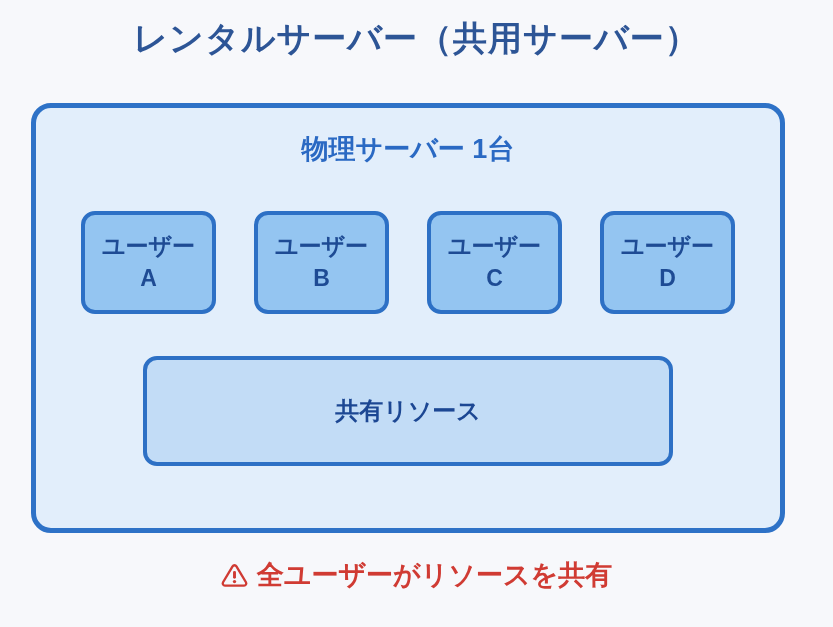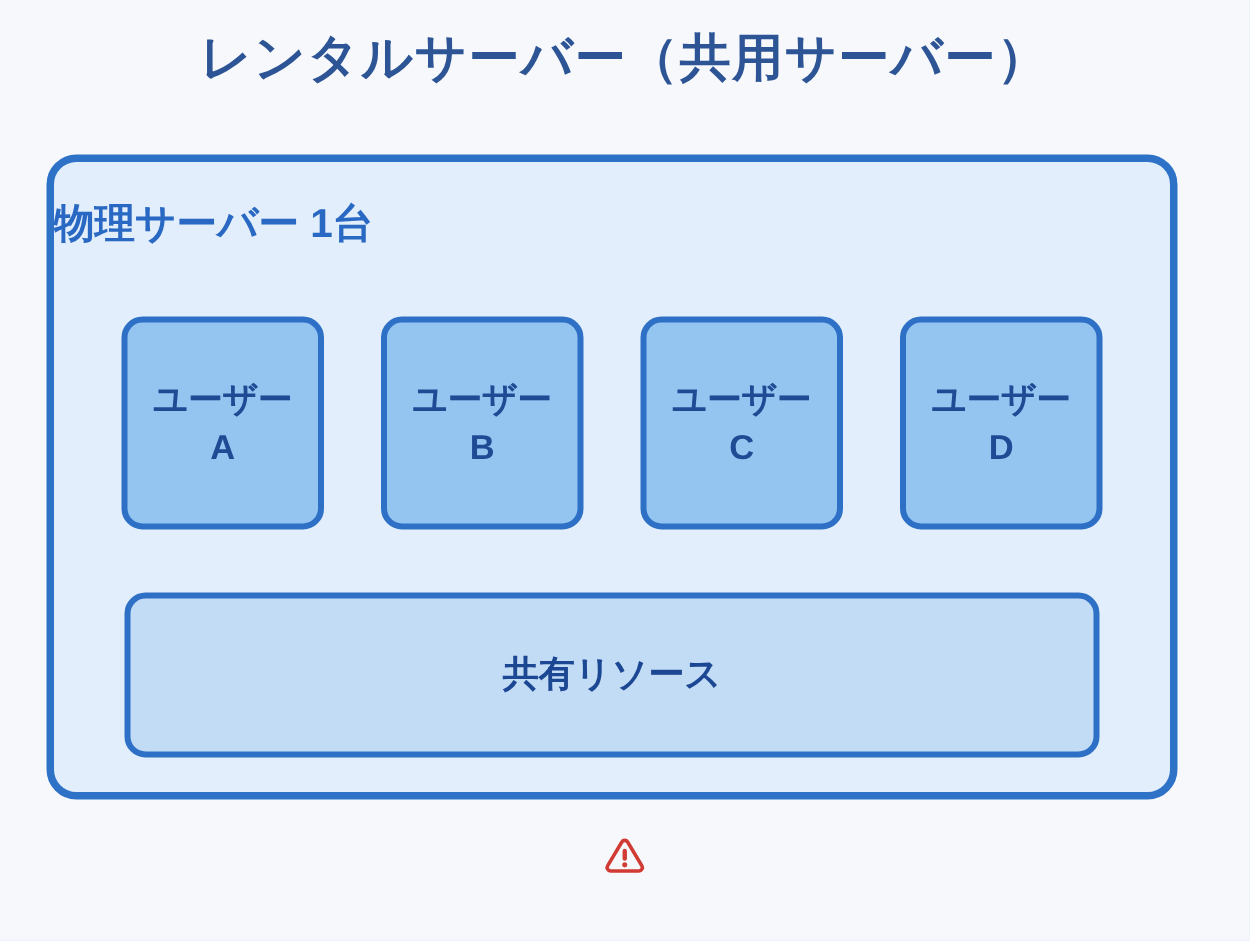--- a/index.html
+++ b/index.html
@@ -31,50 +31,51 @@
     top: 103px;
     width: 754px;
     height: 430px;
     box-sizing: border-box;
     background: var(--outer-fill, #e2eefb);
     border: 5px solid var(--outer-border, #2e72c7);
     border-radius: 20px;
   }
   .server-header {
     margin-top: 25px;
+    text-align: center;
     font-size: 27px;
     line-height: 32px;
     font-weight: bold;
     color: var(--header-text, #2a69c3);
   }
   .user-row {
     margin-top: 46px;
     display: flex;
     justify-content: center;
     gap: 38px;
   }
   .user-box {
     width: 135px;
-    height: 142px;
+    height: 103px;
     box-sizing: border-box;
     background: var(--user-fill, #94c5f1);
     border: 4px solid var(--user-border, #2d70c5);
     border-radius: 14px;
     display: flex;
     flex-direction: column;
     align-items: center;
     justify-content: center;
     gap: 9px;
     font-size: 23px;
     font-weight: bold;
     color: var(--user-text, #1e4b94);
     line-height: 1;
   }
   .shared-box {
-    width: 650px;
+    width: 530px;
     height: 110px;
     box-sizing: border-box;
     margin: 42px auto 0;
     background: var(--shared-fill, #c2dcf6);
     border: 4px solid var(--user-border, #2d70c5);
     border-radius: 14px;
     display: flex;
     flex-direction: column;
     align-items: center;
     justify-content: center;
@@ -146,13 +147,14 @@
 </div>
 
 <div class="warning-row">
   <span class="warning-icon">
     <svg width="27" height="27" viewBox="0 0 24 24" aria-hidden="true">
       <path d="M10.29 3.86 L1.82 18 a2 2 0 0 0 1.71 3 h16.94 a2 2 0 0 0 1.71 -3 L13.71 3.86 a2 2 0 0 0 -3.42 0 z" fill="none" stroke="#d03b33" stroke-width="2.1" stroke-linecap="round" stroke-linejoin="round"></path>
       <line x1="12" y1="9.2" x2="12" y2="13.6" stroke="#d03b33" stroke-width="2.6" stroke-linecap="round"></line>
       <circle cx="12" cy="17.4" r="1.5" fill="#d03b33"></circle>
     </svg>
   </span>
+  <span class="warning-text">全ユーザーがリソースを共有</span>
 </div>
 
 </body></html>

